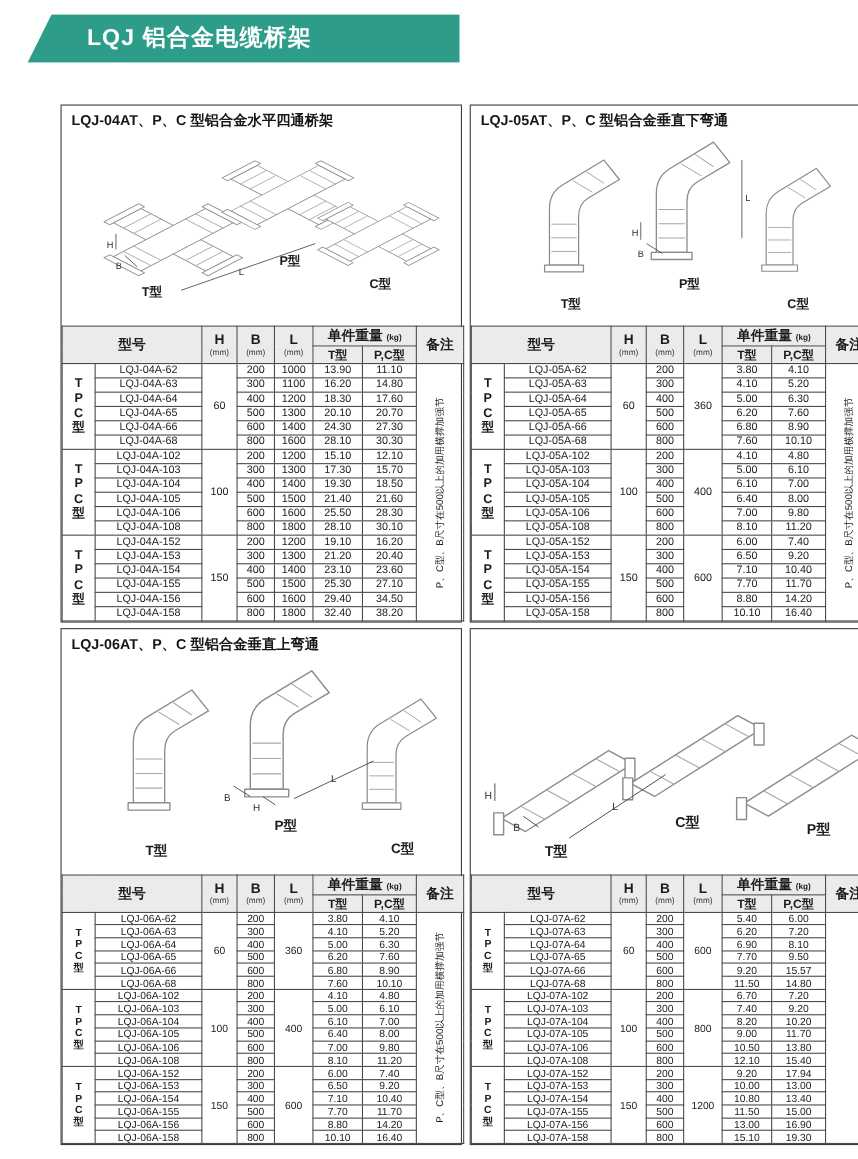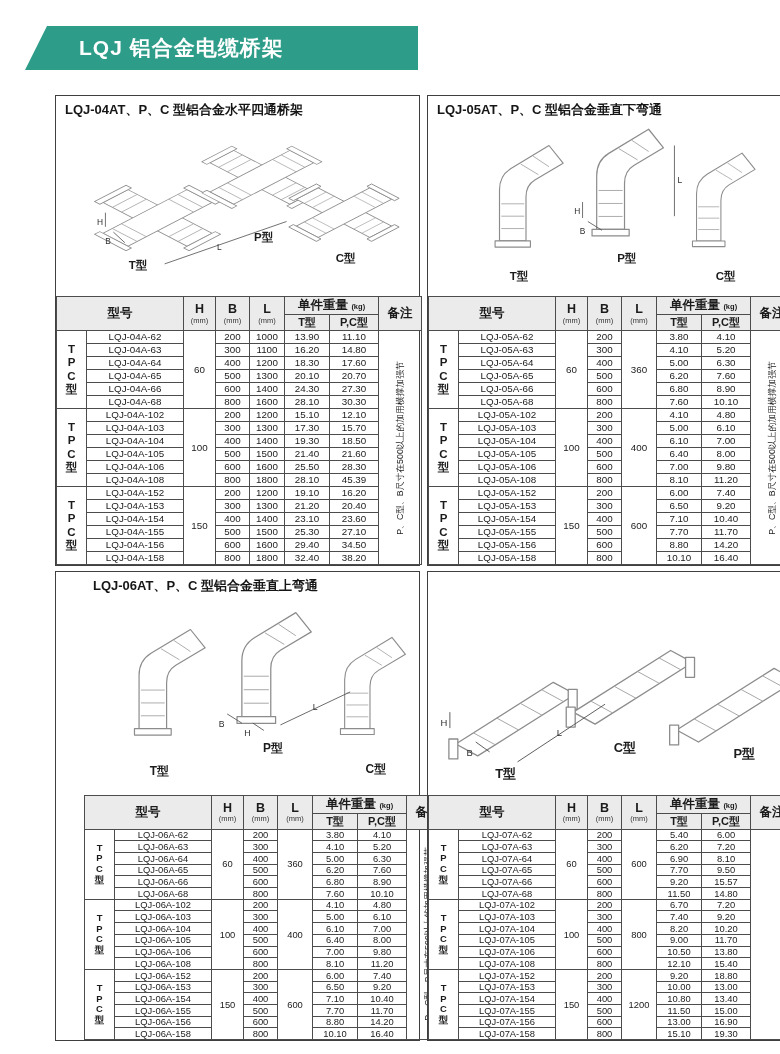--- a/index.html
+++ b/index.html
@@ -1,27 +1,27 @@
 <!DOCTYPE html>
 <html><head>
 <meta charset="utf-8">
 <style>
   html,body{margin:0;padding:0;background:#fff;}
   body{width:780px;height:1054px;position:relative;font-family:"Liberation Sans",sans-serif;overflow:hidden;}
 
   
   .banner{position:absolute;left:25px;top:13px;width:393px;height:44px;background:#2d9c88;
-          clip-path:polygon(22px 0,100% 0,100% 100%,0 100%);margin-top:13px;}
+          clip-path:polygon(22px 0,100% 0,100% 100%,0 100%);}
   .banner span{display:block;color:#fff;font-size:21px;font-weight:bold;line-height:44px;padding-left:54px;letter-spacing:1px;}
 
   
   .panel{position:absolute;border:1.5px solid #3f3f3f;background:#fff;display:flex;flex-direction:column;box-sizing:border-box;margin-left:28px;}
   .panel.p0{left:27px;top:95px;width:365px;height:471px;}
   .panel.p1{left:399px;top:95px;width:365px;height:471px;}
-  .panel.p2{left:27px;top:571px;width:365px;height:470px;padding-left:28px;}
+  .panel.p2{left:27px;top:571px;width:365px;height:470px;}
   .panel.p3{left:399px;top:571px;width:365px;height:470px;}
   .panel-title{font-size:13px;font-weight:bold;color:#161616;padding:7px 4px 2px 9px;line-height:1.1;}
   .drawing{flex:1 1 auto;min-height:0;}
   .drawing svg{display:block;width:100%;height:100%;}
 
   .shape rect,.shape path,.shape polygon{fill:#fff;stroke:#8c8c8c;stroke-width:1.3;stroke-linejoin:round;}
   .shape line{stroke:#a6a6a6;stroke-width:1;}
   .vlabel{font-size:13px;fill:#1c1c1c;text-anchor:middle;font-weight:bold;}
   .dlabel{font-size:9.5px;fill:#2e2e2e;text-anchor:middle;}
   .dimline{stroke:#4d4d4d;stroke-width:0.9;}
@@ -237,21 +237,21 @@
             <td>600</td>
             <td>1600</td>
             <td>25.50</td>
             <td>28.30</td>
           </tr>
           <tr>
             <td>LQJ-04A-108</td>
             <td>800</td>
             <td>1800</td>
             <td>28.10</td>
-            <td>45.39</td>
+            <td>30.10</td>
           </tr>
           <tr>
             <td rowspan="6" class="grp">T<br>P<br>C<br>型</td>
             <td>LQJ-04A-152</td>
             <td rowspan="6">150</td>
             <td>200</td>
             <td>1200</td>
             <td>19.10</td>
             <td>16.20</td>
           </tr>
@@ -853,21 +853,21 @@
             <td>12.10</td>
             <td>15.40</td>
           </tr>
           <tr>
             <td rowspan="6" class="grp">T<br>P<br>C<br>型</td>
             <td>LQJ-07A-152</td>
             <td rowspan="6">150</td>
             <td>200</td>
             <td rowspan="6">1200</td>
             <td>9.20</td>
-            <td>18.80</td>
+            <td>17.94</td>
           </tr>
           <tr>
             <td>LQJ-07A-153</td>
             <td>300</td>
             <td>10.00</td>
             <td>13.00</td>
           </tr>
           <tr>
             <td>LQJ-07A-154</td>
             <td>400</td>

